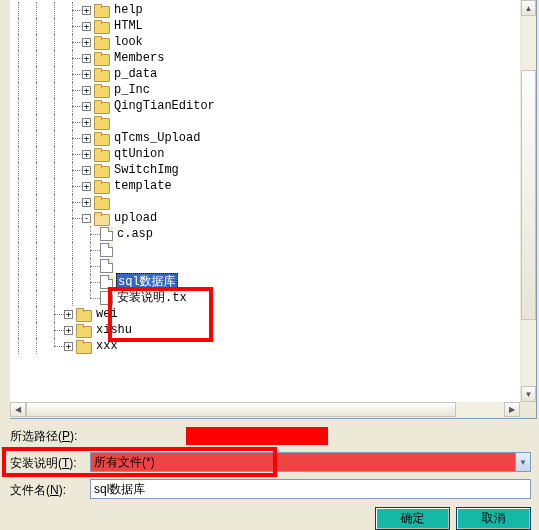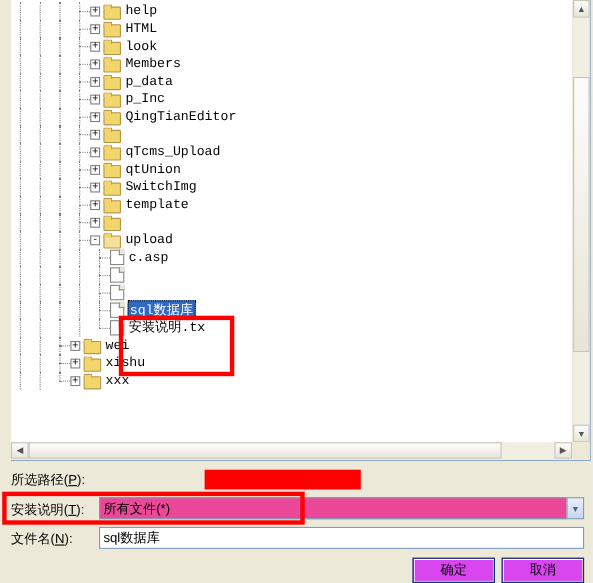--- a/index.html
+++ b/index.html
@@ -216,21 +216,21 @@
     }
     .combo {
       display: flex;
       flex: 1;
       margin-right: 6px;
     }
     .combo-input {
       height: 20px;
       border: 1px solid #7f9db9;
       border-right: none;
-      background: #ec4899;
+      background: #ef4444;
       padding: 1px 3px;
       font-family: inherit;
       font-size: 12px;
       flex: 1;
     }
     .combo-btn {
       width: 16px; height: 20px;
       background: linear-gradient(#e8f0fb, #c6d6ec);
       border: 1px solid #7f9db9;
       display: flex; align-items: center; justify-content: center;
@@ -243,21 +243,21 @@
       margin-left: 96px;
     }
     .btn-row {
       display: flex;
       justify-content: flex-end;
       margin-top: 8px;
       padding-right: 6px;
     }
     .win-btn {
       width: 75px; height: 23px;
-      background: #d946ef;
+      background: #14b8a6;
       border: 1px solid #003c74;
       font-family: inherit;
       font-size: 12px;
       margin-left: 6px;
       box-shadow: inset 1px 1px 0 #fff, inset -1px -1px 0 #c0bcac;
     }
     .underline { text-decoration: underline; }
   </style>
 </head>
 <body>

